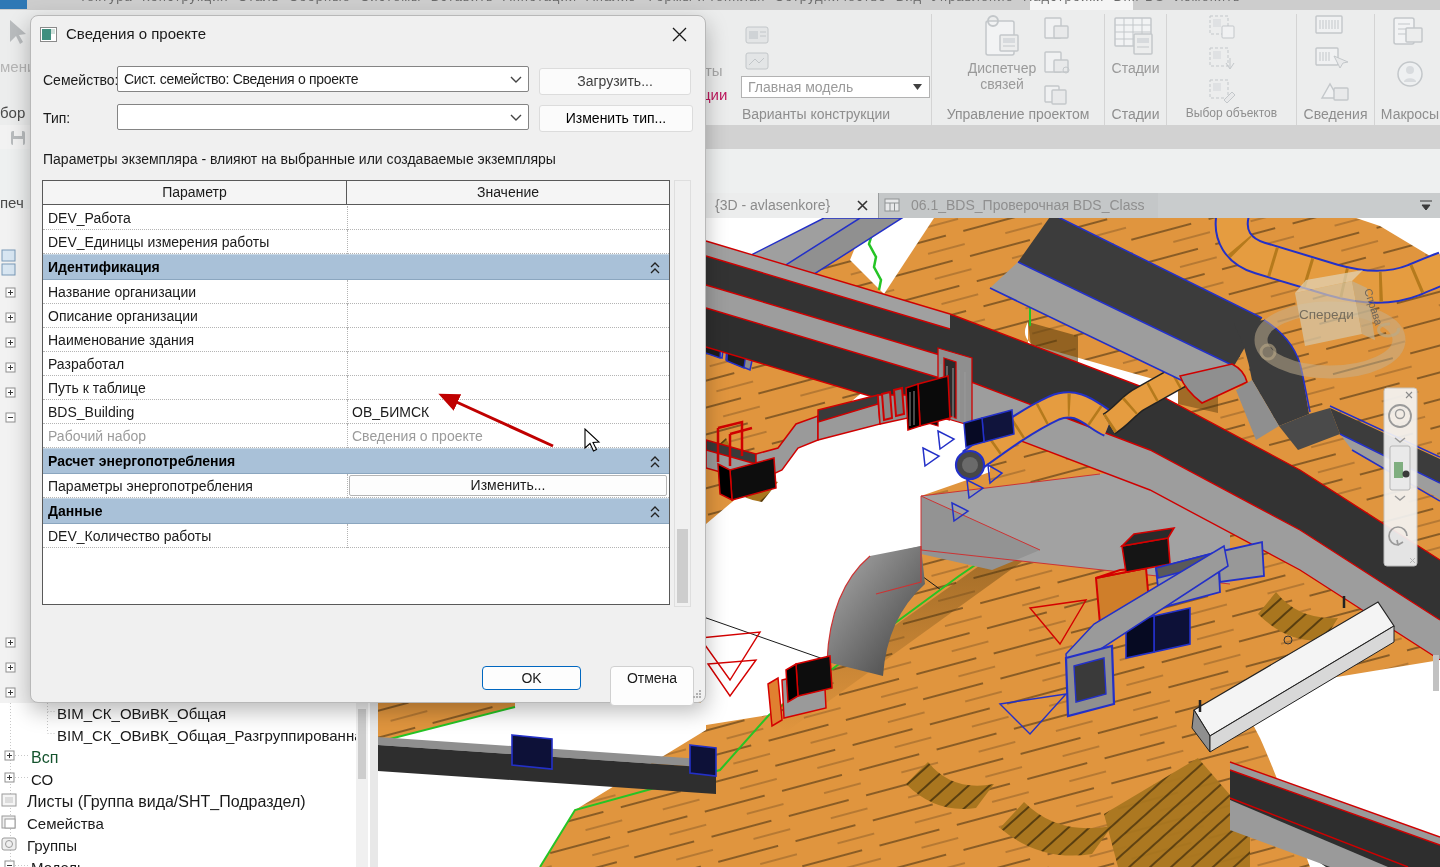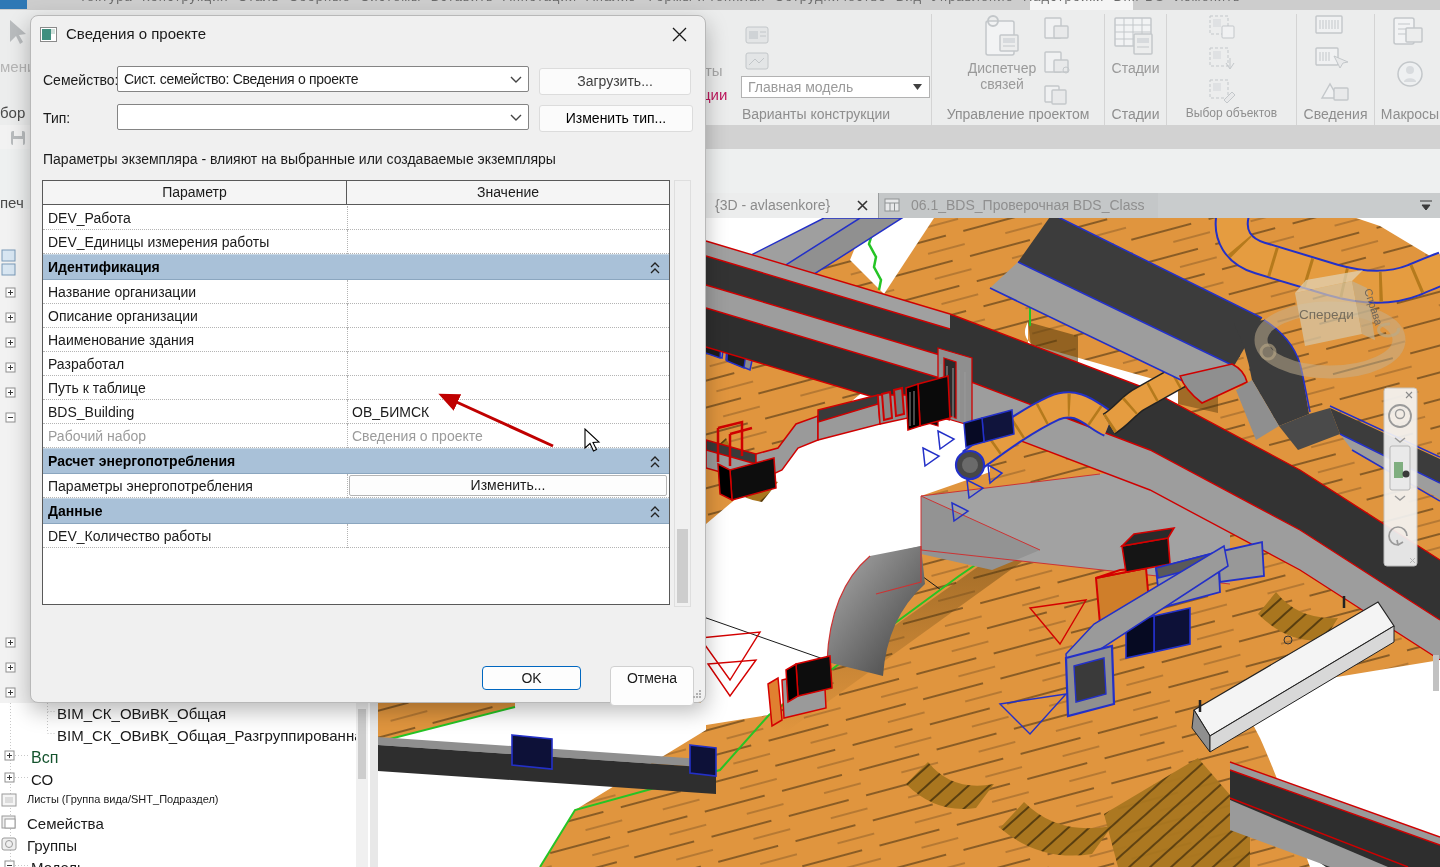--- a/index.html
+++ b/index.html
@@ -455,21 +455,21 @@
     <line x1="8" y1="444.5" x2="13" y2="444.5"></line>
       <line x1="10.5" y1="442" x2="10.5" y2="447"></line>
   </g>
 </svg>
 
 <div class="abs" style="left:0;top:703px;width:378px;height:164px;background:#fff;">
   <div class="abs" style="left:57px;top:2px;font-size:15px;color:#1a1a1a;">BIM_СК_ОВиВК_Общая</div>
   <div class="abs" style="left:57px;top:24px;font-size:15px;color:#1a1a1a;">BIM_СК_ОВиВК_Общая_Разгруппированна</div>
   <div class="abs" style="left:31px;top:46px;font-size:16px;color:#14532d;">Всп</div>
   <div class="abs" style="left:31px;top:68px;font-size:15px;color:#1a1a1a;">СО</div>
-  <div class="abs" style="left:27px;top:90px;font-size:11px;color:#1a1a1a;text-align:center;">Листы (Группа вида/SHT_Подраздел)</div>
+  <div class="abs" style="left:27px;top:90px;font-size:16px;color:#1a1a1a;text-align:center;">Листы (Группа вида/SHT_Подраздел)</div>
   <div class="abs" style="left:27px;top:112px;font-size:15px;color:#1a1a1a;">Семейства</div>
   <div class="abs" style="left:27px;top:134px;font-size:15px;color:#1a1a1a;">Группы</div>
   <div class="abs" style="left:31px;top:156px;font-size:15px;color:#1a1a1a;">Модель</div>
   <svg class="abs" style="left:0;top:0;" width="56" height="164">
     <g fill="none" stroke="#c8c8c8" stroke-dasharray="1 2">
       <line x1="10.5" y1="0" x2="10.5" y2="160"></line>
       <line x1="47.5" y1="0" x2="47.5" y2="30"></line>
       <line x1="47.5" y1="8.5" x2="56" y2="8.5"></line>
         <line x1="47.5" y1="30.5" x2="56" y2="30.5"></line>
       <line x1="15" y1="52.5" x2="28" y2="52.5"></line>

